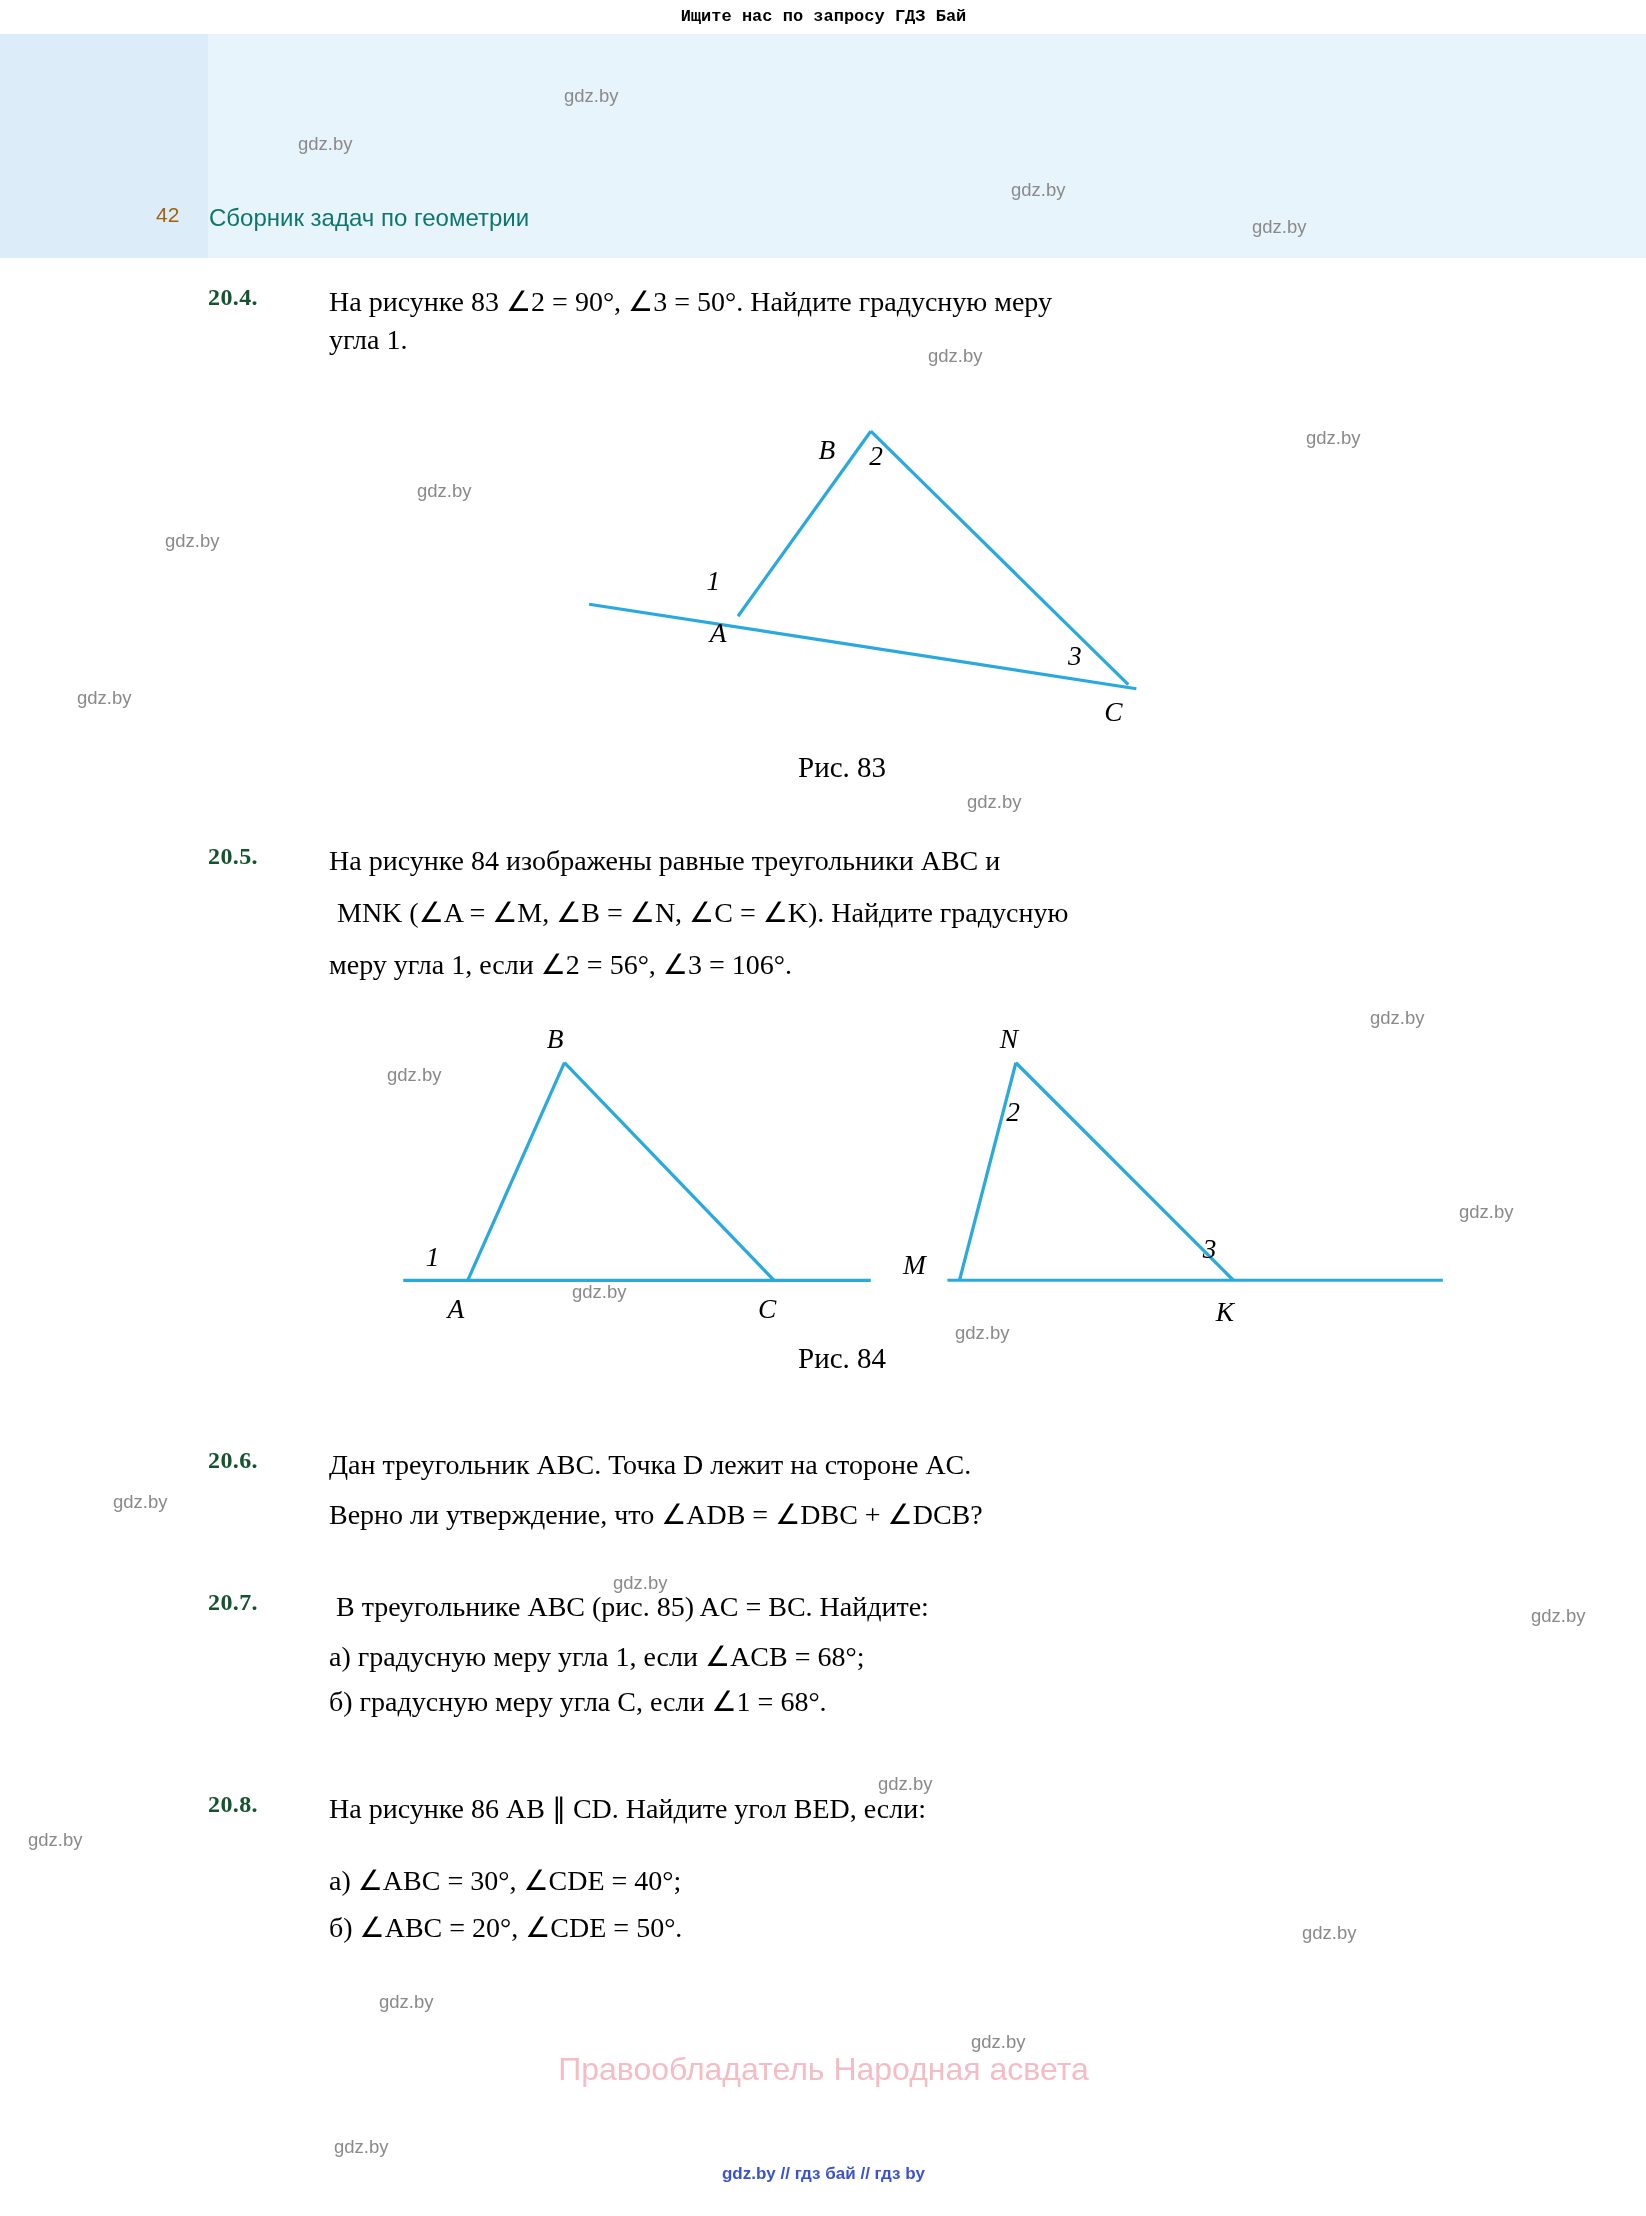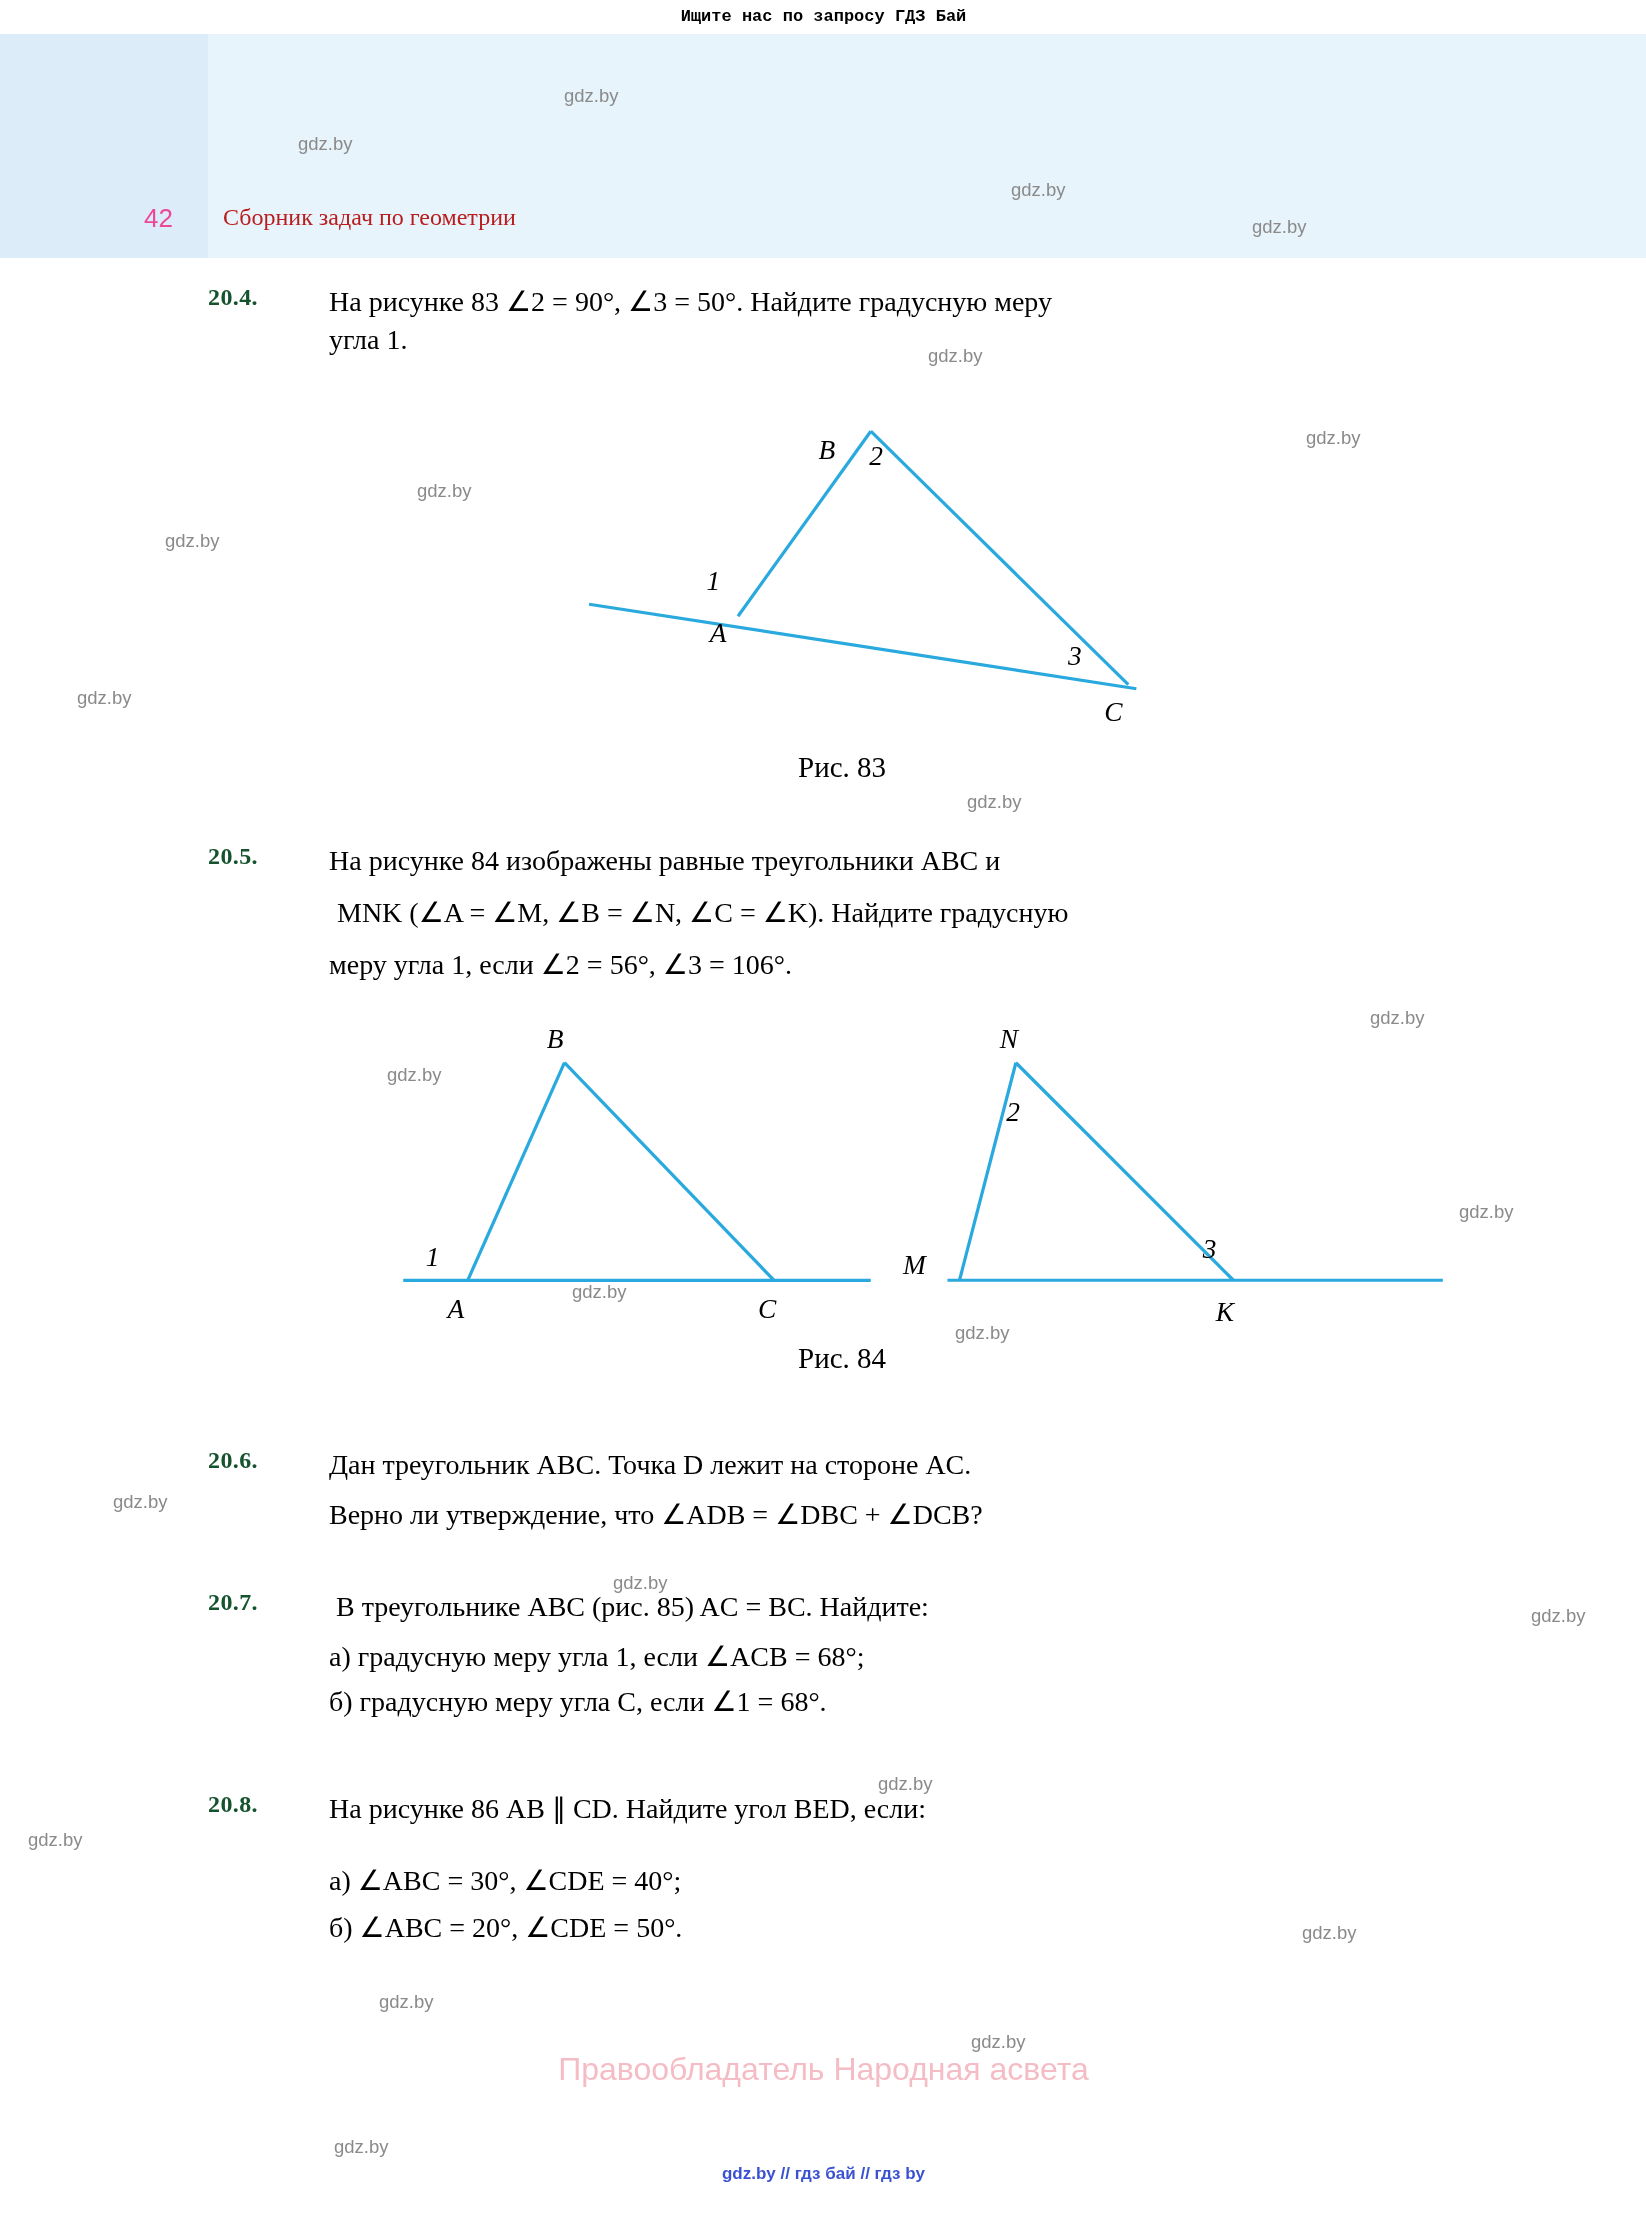--- a/index.html
+++ b/index.html
@@ -40,31 +40,31 @@
   }
   .header-left-block {
     position: absolute;
     top: 34px; left: 0;
     width: 208px;
     height: 224px;
     background: #dcecf8;
   }
   .page-number {
     position: absolute;
-    top: 203px; left: 144px;
-    font-size: 26px;
-    color: #ec4899;
+    top: 203px; left: 156px;
+    font-size: 21px;
+    color: #a16207;
     font-family: "Liberation Sans", sans-serif;
   }
   .header-title {
     position: absolute;
-    top: 204px; left: 223px;
+    top: 204px; left: 209px;
     font-size: 24px;
-    color: #b91c1c;
-    font-family: Liberation Serif, serif;
+    color: #0f766e;
+    font-family: Liberation Sans, sans-serif;
   }
 
   
   .wm {
     position: absolute;
     font-family: "Liberation Sans", sans-serif;
     font-size: 18.5px;
     color: #8a8a8a;
     white-space: nowrap;
   }

